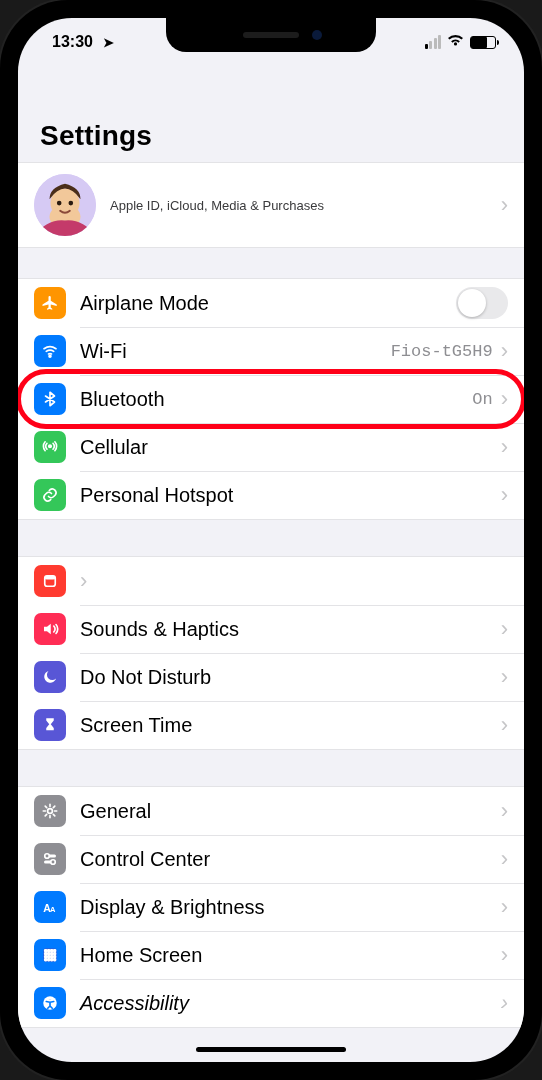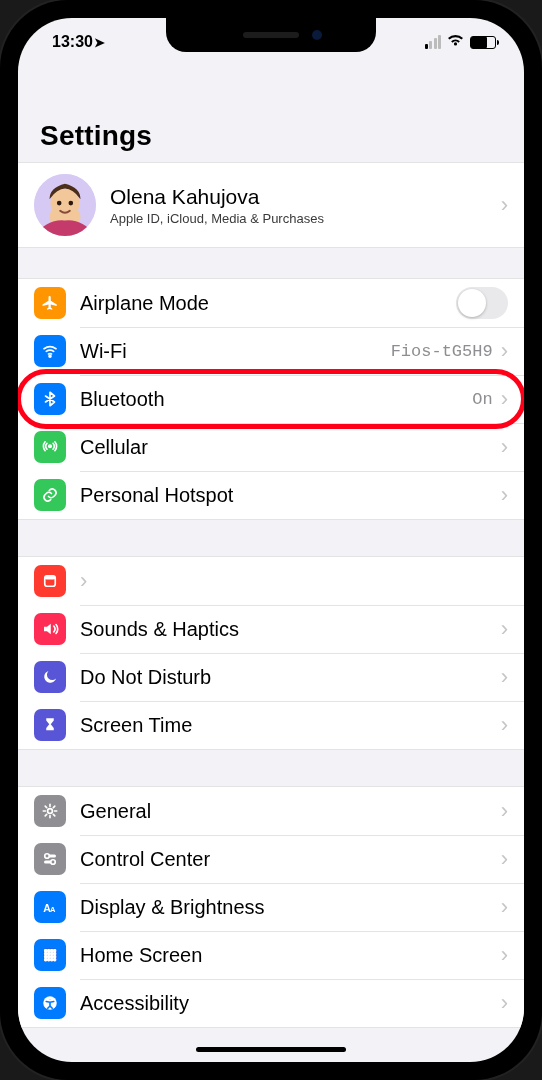--- a/index.html
+++ b/index.html
@@ -20,21 +20,21 @@
       width: 210px; height: 34px; background: #000; border-bottom-left-radius: 20px;
       border-bottom-right-radius: 20px; z-index: 50;
       display:flex; align-items:center; justify-content:center; gap:30px;
     }
     .notch .speaker { width:56px; height:6px; background:#1c1c1c; border-radius:3px; }
     .notch .cam { width:10px; height:10px; background:#0a1a3a; border-radius:50%; position:absolute; right:54px; top:12px;}
     .status-bar {
       height: 48px; display: flex; justify-content: space-between; align-items: center;
       padding: 0 28px 0 34px; font-size: 16px; font-weight: 600; color:#000; position:relative; z-index:10;
     }
-    .status-left { display:flex; align-items:center; gap:1px; }
+    .status-left { display:flex; align-items:center; gap:10px; }
     .status-right { display:flex; align-items:center; gap:6px; }
     .loc-arrow { font-size:13px; }
     .sig { display:flex; align-items:flex-end; gap:1.5px; }
     .sig span { width:3px; background:#000; border-radius:1px; }
     .sig span:nth-child(1){height:5px} .sig span:nth-child(2){height:8px; background:#bbb;}
     .sig span:nth-child(3){height:11px; background:#bbb;} .sig span:nth-child(4){height:14px; background:#bbb;}
     .wifi-ic { font-size:14px; }
     .batt { width:26px; height:13px; border:1.5px solid #000; border-radius:3px; position:relative; }
     .batt::after { content:""; position:absolute; right:-4px; top:3px; width:2.5px; height:5px; background:#000; border-radius:0 2px 2px 0; }
     .batt i { display:block; width:65%; height:100%; background:#000; border-radius:1px; }
@@ -78,21 +78,21 @@
       position:absolute; border:5px solid #ff0018; border-radius:30px; pointer-events:none; z-index:30;
     }
     .home-ind { position:absolute; bottom:10px; left:50%; transform:translateX(-50%); width:150px; height:5px; background:#000; border-radius:3px; z-index:40; }
 
     
     .bg-orange{background:#ff9500;} .bg-blue{background:#007aff;} .bg-green{background:#34c759;}
     .bg-red{background:#ff3b30;} .bg-pink{background:#ff2d55;}
     .bg-gray{background:#8e8e93;} .bg-bluei{background:#007aff;}
     .bg-indigo{background:#5856d6;}
 
-    .cut { position:relative; overflow:hidden; }
+    .cut { position:relative; overflow:hidden;font-style:italic; }
   </style>
 </head>
 <body>
 
 <div class="device">
   <div class="screen">
     <div class="notch">
       <span class="speaker"></span>
         <span class="cam"></span>
     </div>
@@ -131,21 +131,20 @@
               <ellipse cx="32" cy="44" rx="16" ry="12" fill="#f2c89a"></ellipse>
               <circle cx="32" cy="30" r="15" fill="#f2c89a"></circle>
               <path d="M16 26 Q32 4 48 26 Q48 14 32 10 Q16 14 16 26" fill="#4a2e1a"></path>
               <circle cx="26" cy="30" r="2.4" fill="#2a1a10"></circle>
               <circle cx="38" cy="30" r="2.4" fill="#2a1a10"></circle>
               <path d="M27 38 Q32 42 37 38" stroke="#8a4a3a" stroke-width="2" fill="none" stroke-linecap="round"></path>
               <path d="M0 64 Q14 46 32 48 Q50 46 64 64 Z" fill="#c43a6a"></path>
             </svg>
           </span>
           <div class="profile-text" style="flex:1">
-            <div class="name">Olena Kahujova</div>
             <div class="sub">Apple ID, iCloud, Media &amp; Purchases</div>
           </div>
           <span class="chev">›</span>
         </div>
       </div>
 
       <div id="groups-container">
           <div class="group">
             <div class="row">
               <span class="app-icon bg-orange">

